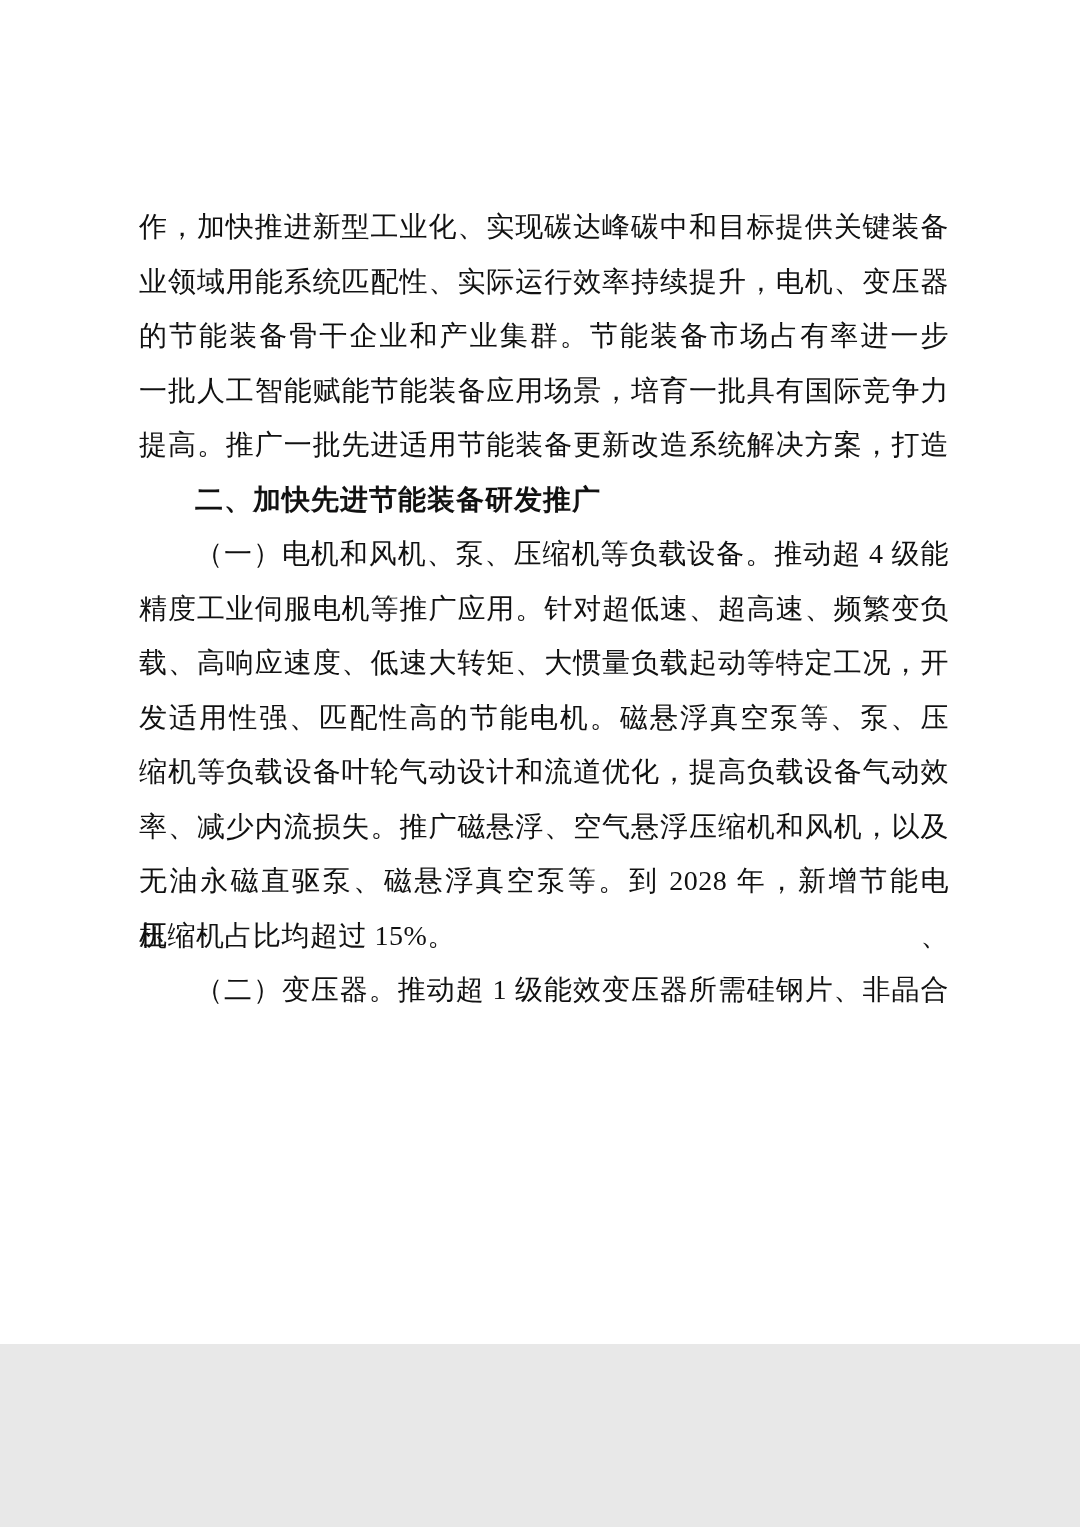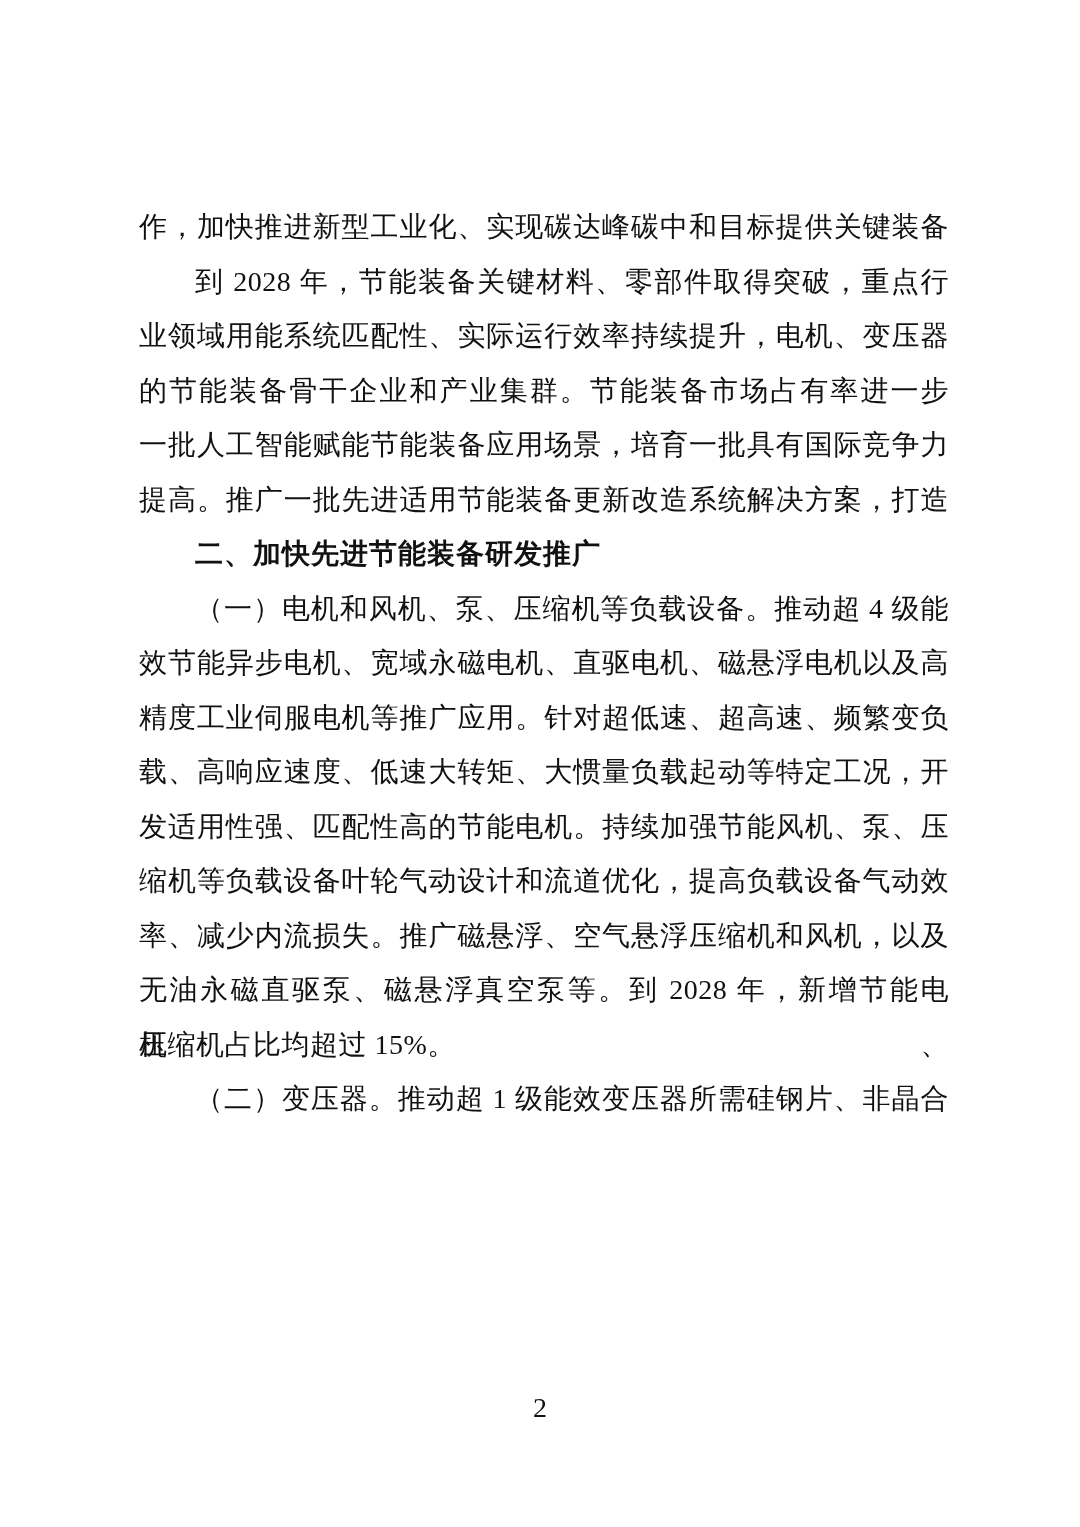--- a/index.html
+++ b/index.html
@@ -1,19 +1,19 @@
 <!DOCTYPE html>
 <html><head>
 <meta charset="utf-8">
 <style>
   html, body { margin: 0; padding: 0; background: #e8e8e8; }
   .page {
     position: relative;
     width: 1080px;
-    height: 1527px;
+    height: 1344px;
     margin: 0 auto;
     background: #ffffff;
     overflow: hidden;
     font-family: "Liberation Serif", "DejaVu Serif", serif;
     color: #111111;
   }
   .text-block {
     position: absolute;
     left: 139px;
     top: 200px;
@@ -49,31 +49,29 @@
     line-height: 32px;
     color: #111111;
   }
 </style>
 </head>
 <body>
 
 <div class="page">
   <div class="text-block">
       <div class="line fill">作，加快推进新型工业化、实现碳达峰碳中和目标提供关键装备</div>
-      <div class="line indent fill">到 2028 年，节能装备关键材料、零部件取得突破，重点行</div>
       <div class="line fill">业领域用能系统匹配性、实际运行效率持续提升，电机、变压器</div>
       <div class="line fill">的节能装备骨干企业和产业集群。节能装备市场占有率进一步</div>
       <div class="line fill">一批人工智能赋能节能装备应用场景，培育一批具有国际竞争力</div>
       <div class="line fill">提高。推广一批先进适用节能装备更新改造系统解决方案，打造</div>
       <div class="line indent heading">二、加快先进节能装备研发推广</div>
       <div class="line indent fill">（一）电机和风机、泵、压缩机等负载设备。推动超 4 级能</div>
-      <div class="line fill">效节能异步电机、宽域永磁电机、直驱电机、磁悬浮电机以及高</div>
       <div class="line fill">精度工业伺服电机等推广应用。针对超低速、超高速、频繁变负</div>
       <div class="line fill">载、高响应速度、低速大转矩、大惯量负载起动等特定工况，开</div>
-      <div class="line fill">发适用性强、匹配性高的节能电机。持续加强节能风机、泵、压</div>
+      <div class="line fill">发适用性强、匹配性高的节能电机。磁悬浮真空泵等、泵、压</div>
       <div class="line fill">缩机等负载设备叶轮气动设计和流道优化，提高负载设备气动效</div>
       <div class="line fill">率、减少内流损失。推广磁悬浮、空气悬浮压缩机和风机，以及</div>
       <div class="line fill">无油永磁直驱泵、磁悬浮真空泵等。到 2028 年，新增节能电机、</div>
       <div class="line">压缩机占比均超过 15%。</div>
       <div class="line indent fill">（二）变压器。推动超 1 级能效变压器所需硅钢片、非晶合</div>
     </div>
   <div class="page-number">2</div>
 </div>
 
 </body></html>

